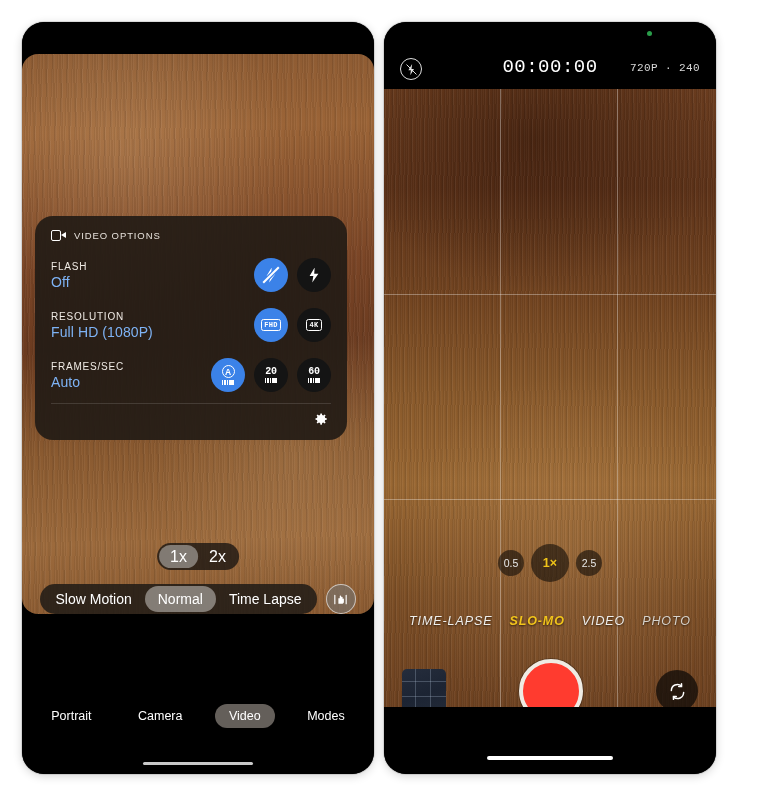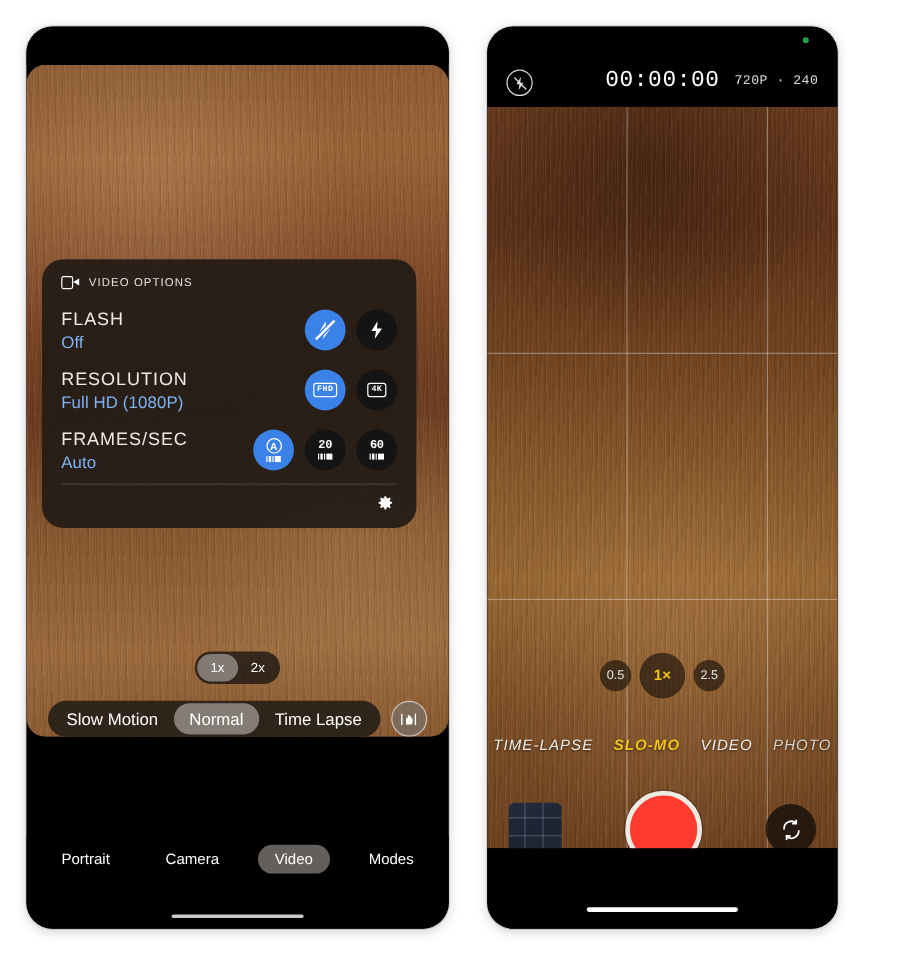--- a/index.html
+++ b/index.html
@@ -13,21 +13,21 @@
 
   
   .phone {
     position: absolute;
     background: #000;
     border-radius: 22px;
     overflow: hidden;
     box-shadow: 0 0 0 1px rgba(0,0,0,0.10), 0 2px 10px rgba(0,0,0,0.18);
   }
   #phone-left  { left: 22px;  top: 22px; width: 352px; height: 752px; }
-  #phone-right { left: 406px; top: 22px; width: 292px; height: 752px; }
+  #phone-right { left: 384px; top: 22px; width: 332px; height: 752px; }
 
   
   .wood {
     position: absolute; left: 0; right: 0;
     background:
       repeating-linear-gradient(92deg, rgba(0,0,0,0.055) 0 1px, rgba(255,255,255,0.035) 1px 2px, rgba(0,0,0,0) 2px 5px),
       repeating-linear-gradient(88deg, rgba(0,0,0,0.05) 0 2px, rgba(255,255,255,0.03) 2px 3px, rgba(0,0,0,0) 3px 7px),
       radial-gradient(ellipse 70% 45% at 30% 18%, rgba(255,220,170,0.16), rgba(0,0,0,0) 65%),
       radial-gradient(ellipse 60% 40% at 78% 72%, rgba(255,215,160,0.12), rgba(0,0,0,0) 70%),
       linear-gradient(178deg, #8c5a32 0%, #9b6437 14%, #7a4526 38%, #6b3b20 52%, #8a5a30 70%, #9c6a3c 86%, #8a5a31 100%);
@@ -61,21 +61,21 @@
   }
   .card-header { display: flex; align-items: center; gap: 8px; margin-bottom: 12px; }
   .vid-ico { width: 15px; height: 11px; position: relative; flex: 0 0 auto; }
   .vid-ico .body { position: absolute; left: 0; top: 0; width: 10px; height: 11px; border: 1.5px solid #fff; border-radius: 2px; }
   .vid-ico .lens { position: absolute; right: 0; top: 2px; width: 0; height: 0;
     border-top: 3.5px solid transparent; border-bottom: 3.5px solid transparent; border-right: 5px solid #fff; }
   .card-header-label { font-size: 9.5px; letter-spacing: 0.9px; color: #e6e1db; font-weight: 400; }
 
   .opt-row { display: flex; align-items: center; justify-content: space-between; min-height: 44px; margin-bottom: 6px; }
   .opt-texts { display: flex; flex-direction: column; gap: 2px; }
-  .opt-label { font-size: 15px; letter-spacing: 0.8px; color: #efeae4; }
+  .opt-label { font-size: 10px; letter-spacing: 0.8px; color: #efeae4; }
   .opt-value { font-size: 14px; color: #7eb3f5; letter-spacing: 0.1px; }
   .opt-buttons { display: flex; align-items: center; gap: 9px; }
 
   .circ {
     width: 34px; height: 34px; border-radius: 50%;
     background: #141414;
     display: flex; align-items: center; justify-content: center;
     position: relative; flex: 0 0 auto;
   }
   .circ.sel { background: #3b82e8; }
@@ -106,21 +106,21 @@
   .card-divider { height: 1px; background: rgba(255,255,255,0.13); margin: 6px 0 4px 0; }
   .card-footer { display: flex; justify-content: flex-end; padding: 2px 2px 2px 0; }
   .gear { width: 18px; height: 18px; }
 
   
   #zoom-toggle {
     position: absolute; left: 50%; transform: translateX(-50%); top: 489px;
     background: rgba(30,25,20,0.82); border-radius: 14px; height: 27px;
     display: flex; align-items: center; padding: 2px;
   }
-  .zoom-opt { font-size: 11px; color: #fff; padding: 0 11px; height: 23px;
+  .zoom-opt { font-size: 16px; color: #fff; padding: 0 11px; height: 23px;
     display: flex; align-items: center; justify-content: center; border-radius: 12px; min-width: 32px; }
   .zoom-opt.sel { background: rgba(160,155,150,0.72); }
 
   
   #mode-pill-row { position: absolute; left: 0; top: 530px; width: 100%;
     display: flex; align-items: center; justify-content: center; gap: 9px; }
   #mode-pill { background: rgba(34,28,23,0.88); border-radius: 17px; height: 30px;
     display: flex; align-items: center; padding: 2px; }
   .mode-opt { font-size: 14px; color: #fff; padding: 0 13px; height: 26px;
     display: flex; align-items: center; border-radius: 13px; white-space: nowrap; }

